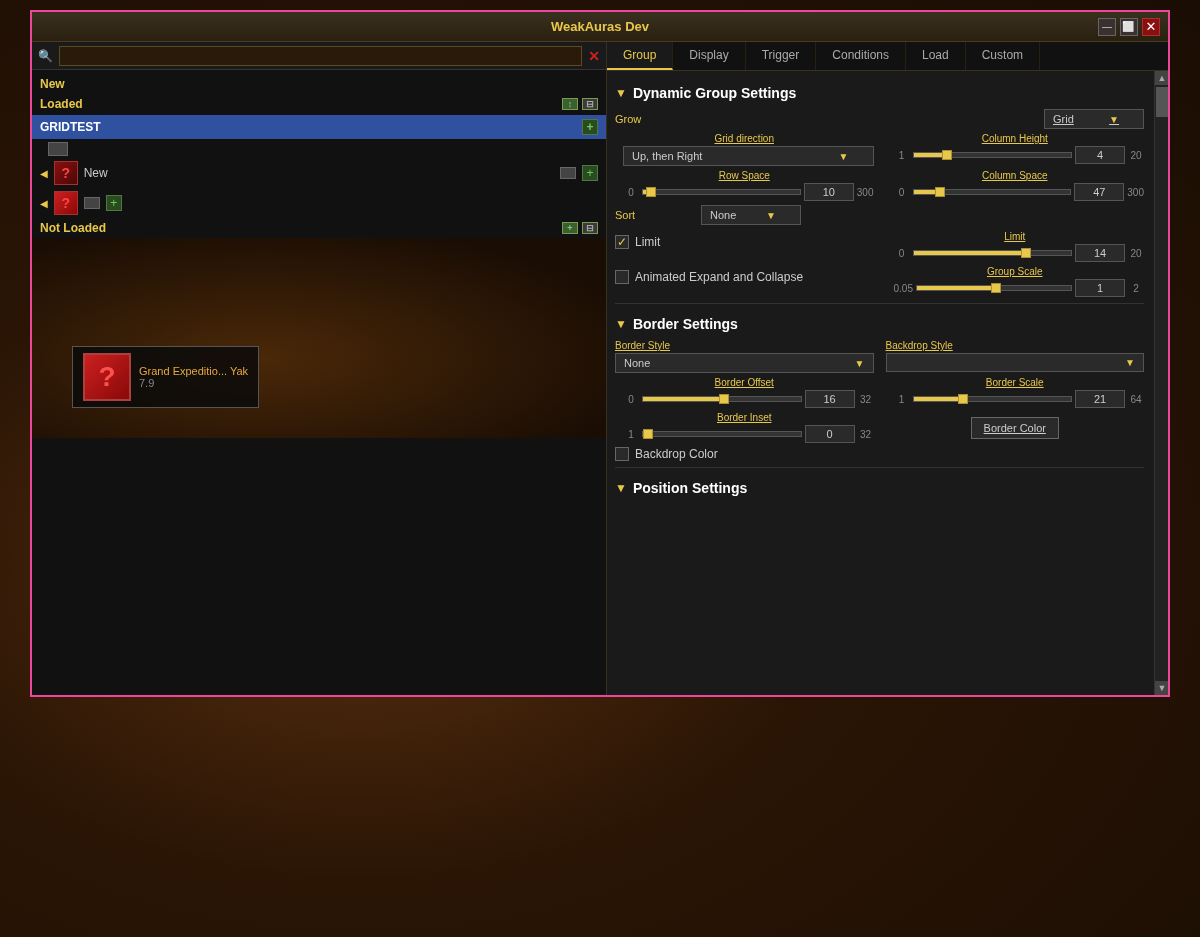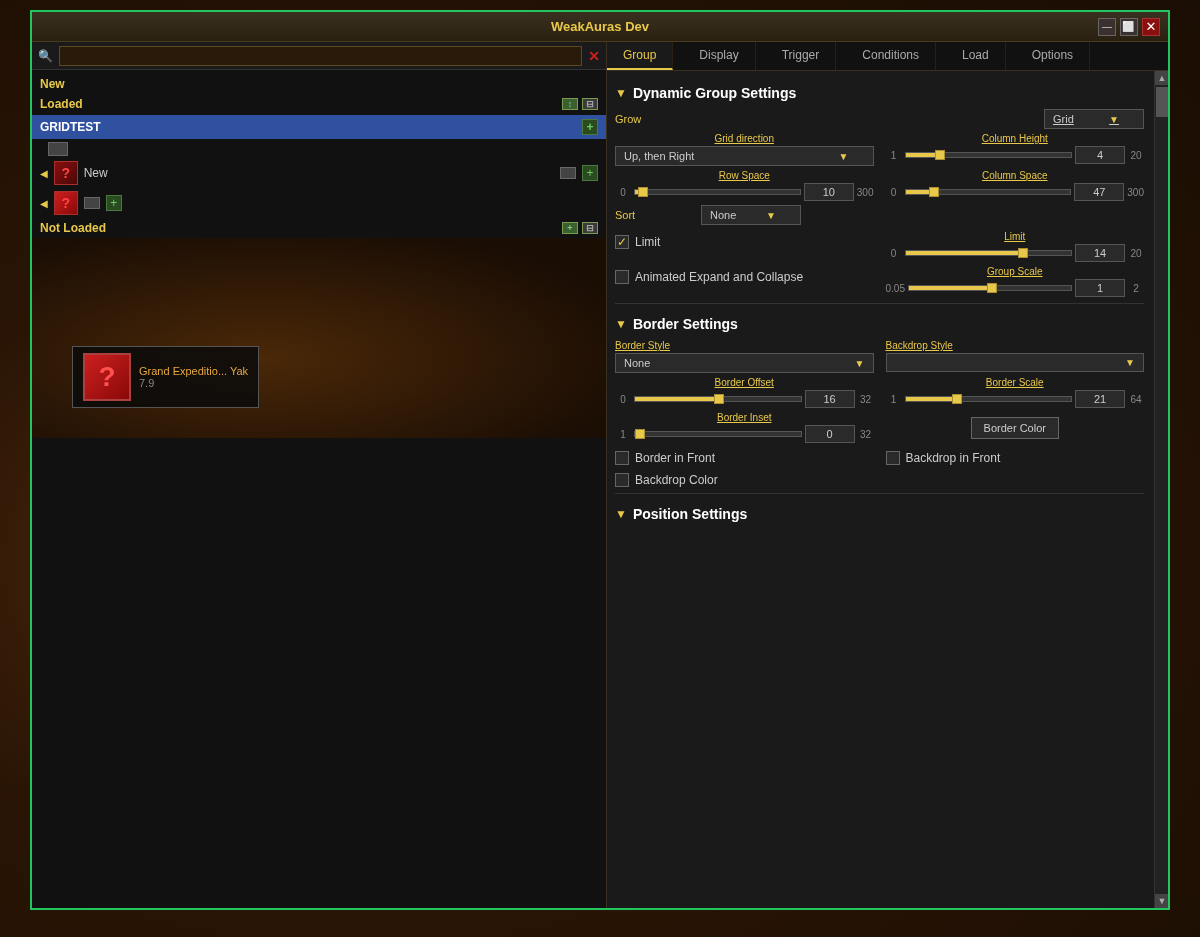--- a/index.html
+++ b/index.html
@@ -15,23 +15,23 @@
     .bg-scene {
       position: absolute;
       inset: 0;
       background: radial-gradient(ellipse at 30% 60%, #5a3010 0%, #2a1505 40%, #1a0d03 100%);
       z-index: 0;
     }
     .main-window {
       position: absolute;
       top: 10px; left: 30px;
       width: 1140px;
-      height: 900px;
+      height: 687px;
       background: #fef9c3;
-      border: 2px solid #22c55e;
+      border: 2px solid #ec4899;
       z-index: 10;
       display: flex;
       flex-direction: column;
     }
     .title-bar {
       height: 30px;
       background: linear-gradient(to bottom, #3a3020 0%, #2a2010 100%);
       display: flex;
       align-items: center;
       justify-content: center;
@@ -190,21 +190,20 @@
       flex: 1;
       background: #1a1a1a;
       display: flex;
       flex-direction: column;
       overflow: hidden;
     }
     .tabs-row {
       background: #111;
       border-bottom: 1px solid #3a3020;
       display: flex;
-      gap: 10px;
     }
     .tab {
       padding: 6px 16px;
       font-size: 12px;
       color: #aaa;
       cursor: pointer;
       border-right: 1px solid #2a2010;
       white-space: nowrap;
     }
     .tab.active {
@@ -346,20 +345,21 @@
     .field-title {
       color: #e8c84a;
       font-size: 10px;
       text-align: center;
       text-decoration: underline;
     }
     .field-controls {
       display: flex;
       align-items: center;
       gap: 3px;
+      margin-left: 8px;
     }
     .checkbox-row {
       display: flex;
       align-items: center;
       gap: 6px;
       margin: 4px 0;
     }
     .checkbox {
       width: 14px; height: 14px;
       border: 1px solid #666;
@@ -501,21 +501,21 @@
     </div>
 
     <div class="right-panel">
 
       <div class="tabs-row">
         <div class="tab active">Group</div>
         <div class="tab">Display</div>
         <div class="tab">Trigger</div>
         <div class="tab">Conditions</div>
         <div class="tab">Load</div>
-        <div class="tab">Options</div>
+        <div class="tab">Custom</div>
       </div>
 
 
       <div class="settings-content">
         <div style="position:absolute; right:0; top:0; bottom:0; width:14px; background:#222; border-left:1px solid #333; display:flex; flex-direction:column; z-index:5;">
           <div class="scroll-arrow">▲</div>
           <div class="scroll-thumb"></div>
           <div style="flex:1;"></div>
           <div class="scroll-arrow">▼</div>
         </div>
@@ -697,35 +697,25 @@
               <div class="field-controls">
                 <span class="slider-min">1</span>
                 <div class="slider-track" style="position:relative;">
                   <div class="slider-fill" style="width:0%; background:#e8c84a;"></div>
                   <div class="slider-thumb" style="left:0%; background:#e8c84a;"></div>
                 </div>
                 <input class="number-input" type="text" value="0" style="">
                 <span class="slider-max">32</span>
               </div>
             </div>
-            <div class="field-group" style="justify-content:center; align-items:center; display:flex;">
+            <div class="field-group" style="justify-content:center; align-items:center; display:flex;text-decoration:underline;">
               <button class="border-color-btn">Border Color</button>
             </div>
           </div>
 
-          <div class="grid-2col">
-            <div class="checkbox-row">
-              <div class="checkbox"></div>
-              <span class="checkbox-label">Border in Front</span>
-            </div>
-            <div class="checkbox-row">
-              <div class="checkbox"></div>
-              <span class="checkbox-label">Backdrop in Front</span>
-            </div>
-          </div>
 
           <div class="checkbox-row">
             <div class="checkbox"></div>
             <span class="checkbox-label">Backdrop Color</span>
           </div>
 
           <hr class="divider">
 
           <div class="section-title">
             <span class="collapse-arrow">▼</span>

